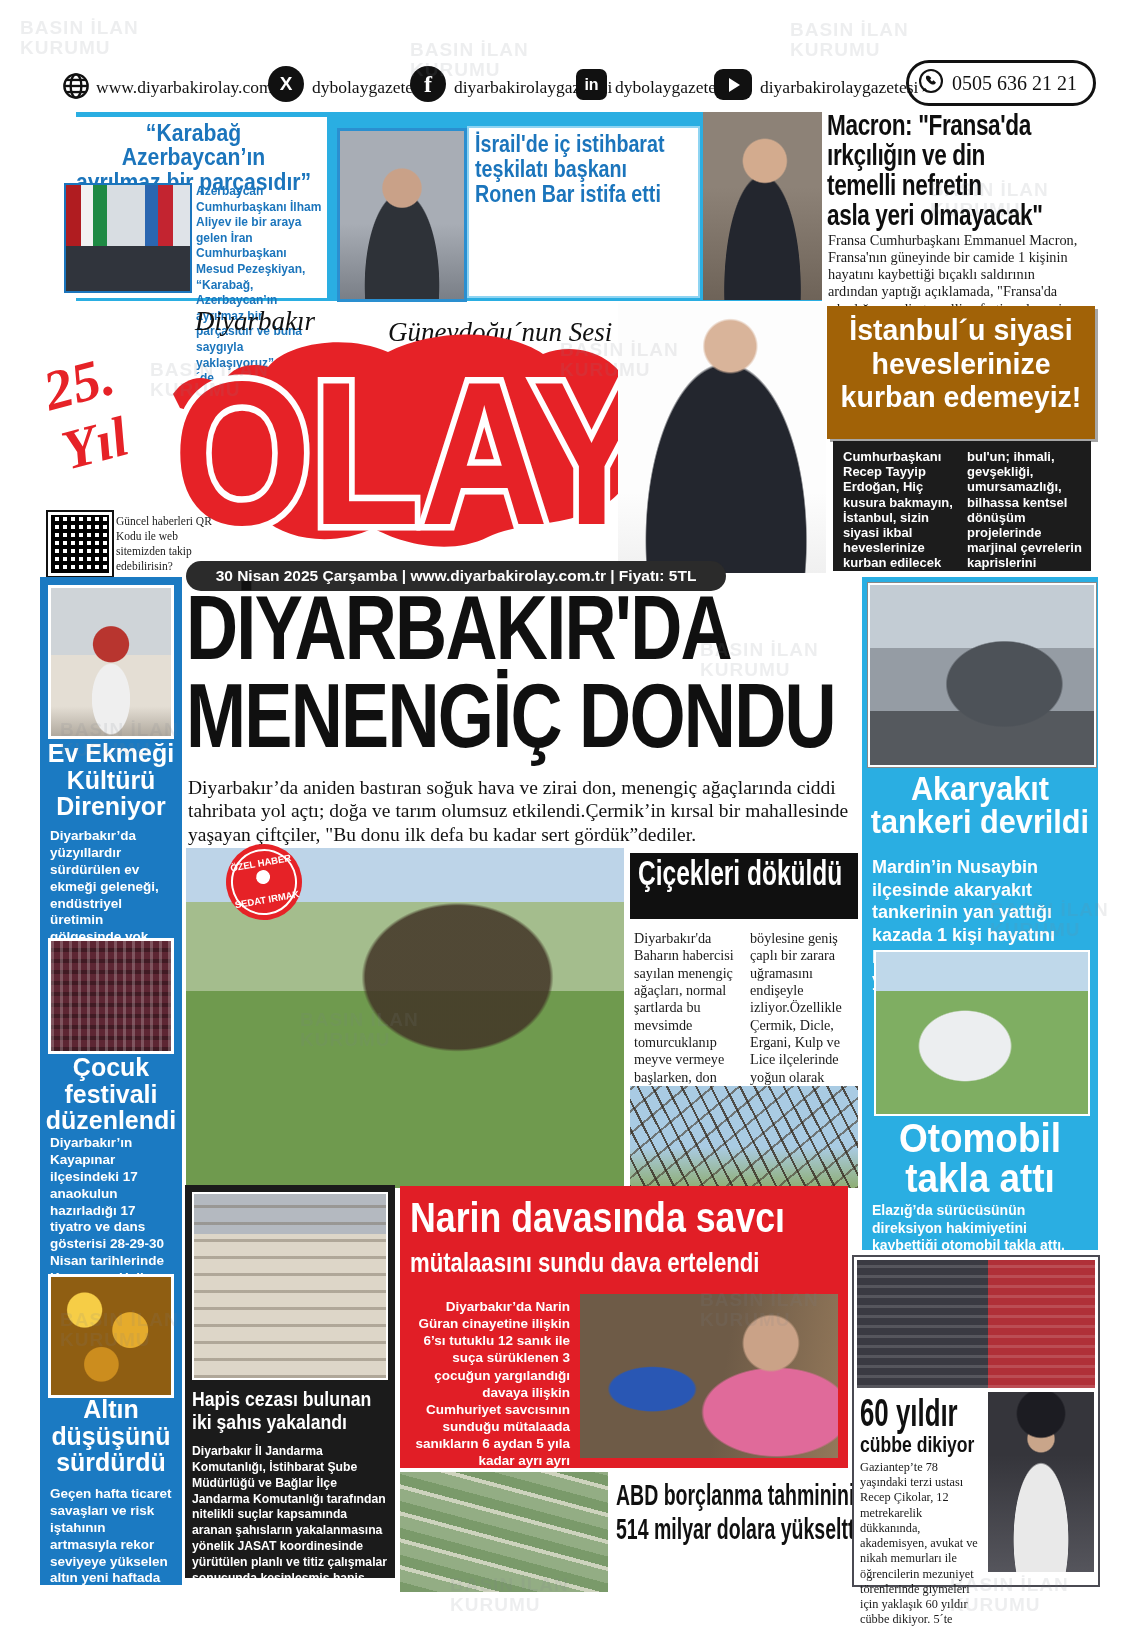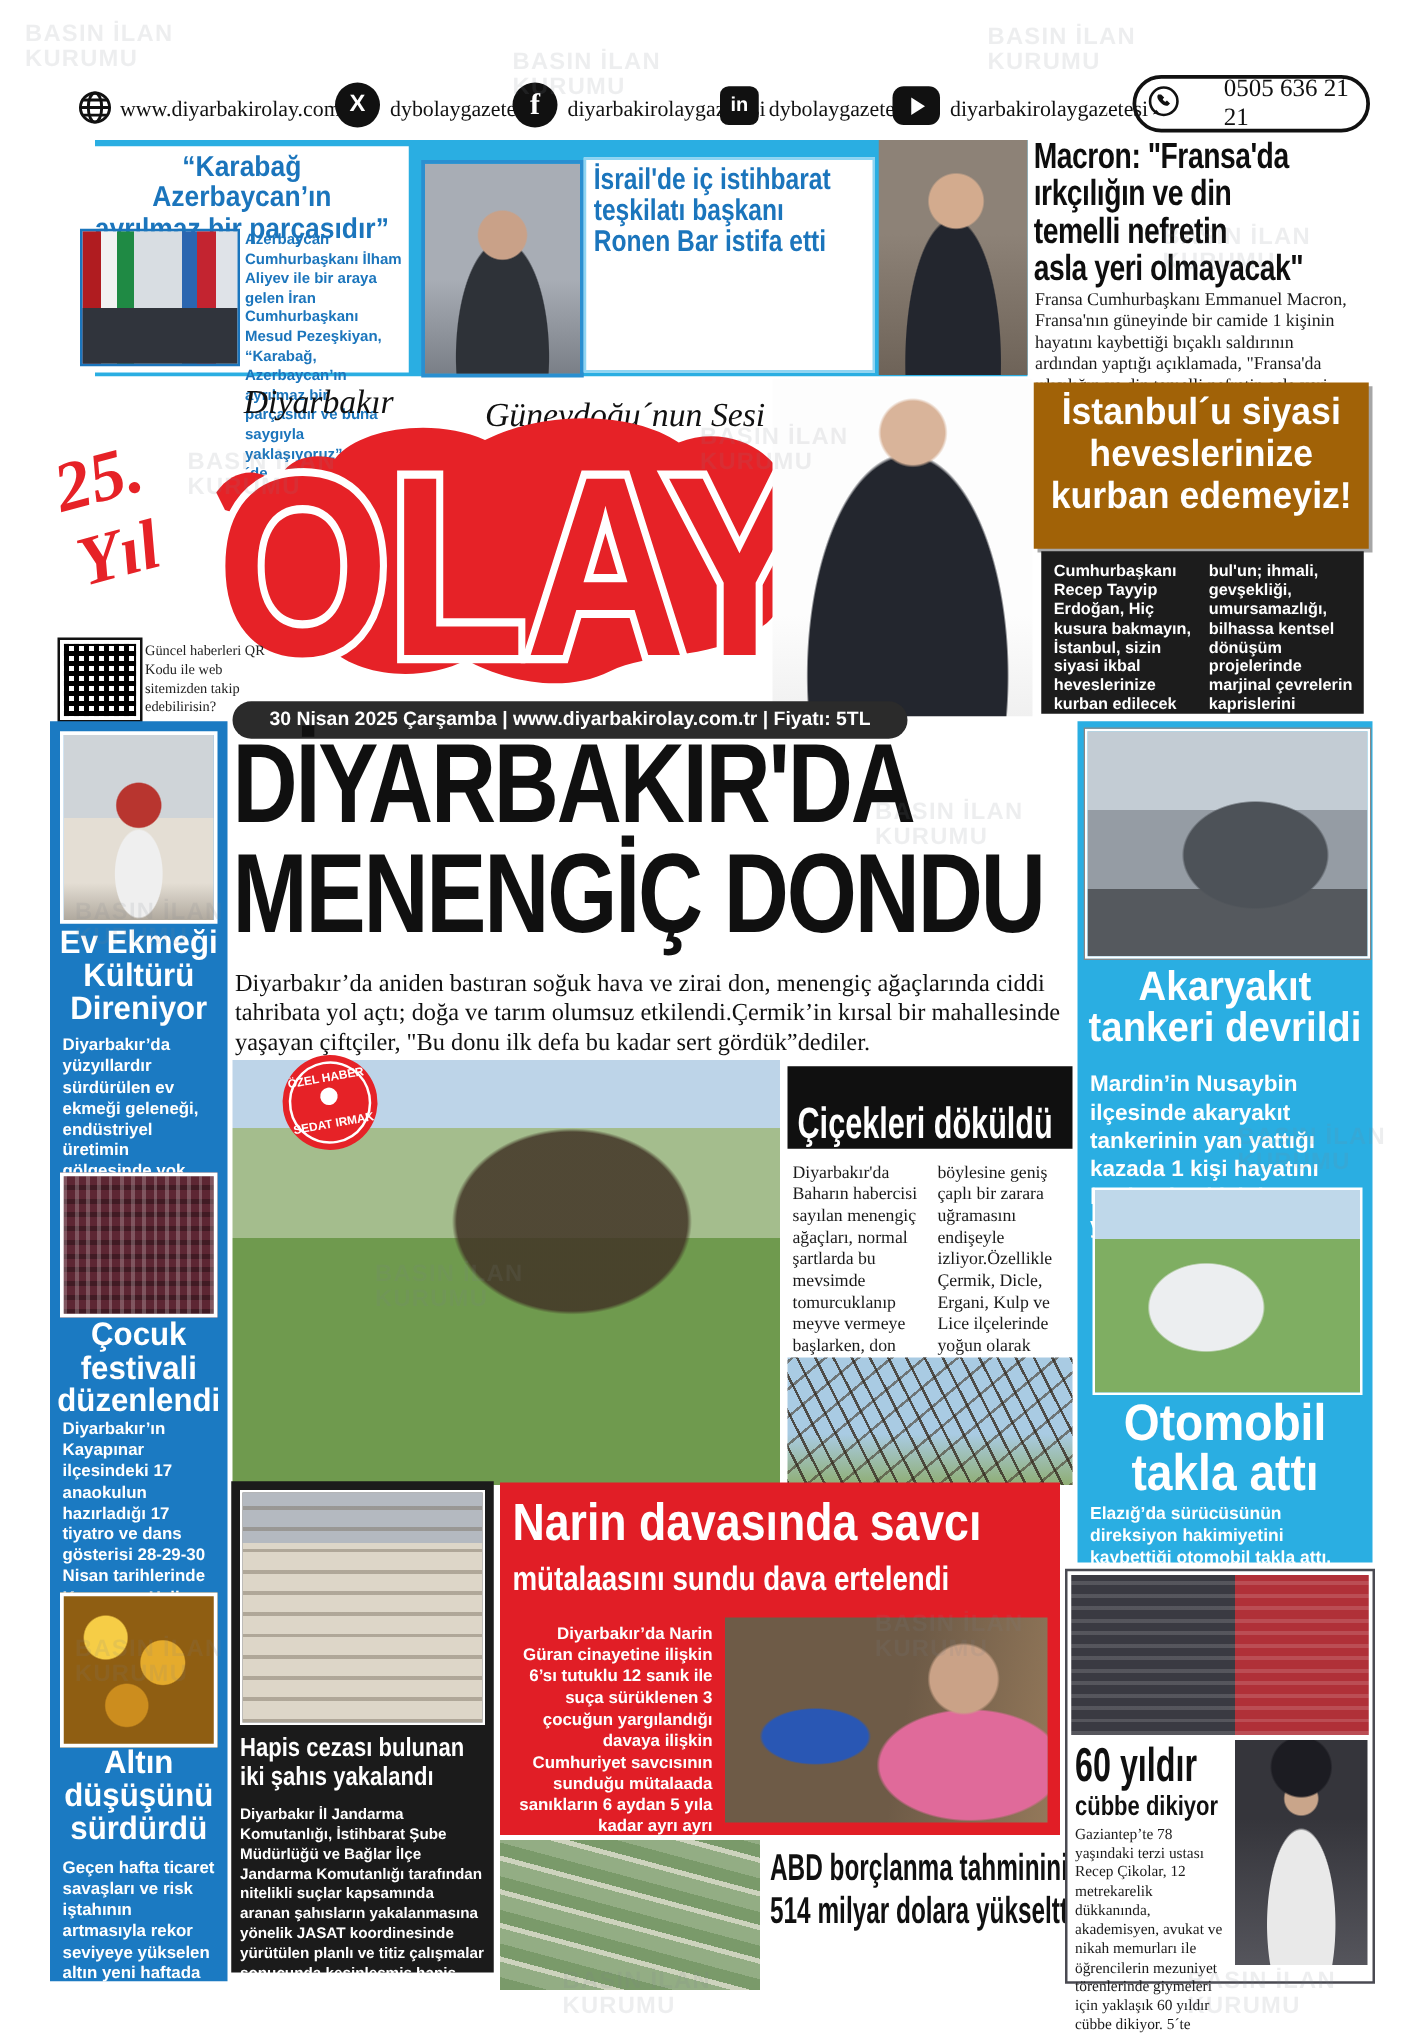--- a/index.html
+++ b/index.html
@@ -75,21 +75,21 @@
   <div class="abs serif" style="left:760px;top:77px;font-size:17.5px;color:#111;">diyarbakirolaygazetesi</div>
 
   <div class="abs" style="left:906px;top:60px;width:190px;height:46px;border:3px solid #111;border-radius:26px;display:flex;align-items:center;gap:7px;padding-left:8px;box-sizing:border-box;">
     <span>
       <svg width="28" height="28" viewBox="0 0 24 24">
           <circle cx="12" cy="12" r="9.4" fill="none" stroke="#111" stroke-width="1.8"></circle>
           <path d="M4.5 21l2.3-3.2 1.8 1.9z" fill="#111"></path>
           <path d="M8.2 7.4c-1.1 1.1-.7 3.2 1.6 5.5s4.4 2.7 5.5 1.6l1-1-2.1-2.1-1 .9c-.4.4-2.2-1.4-1.8-1.8l.9-1-2.1-2.1z" fill="#111"></path>
         </svg>
     </span>
-    <span class="serif" style="font-size:20px;color:#111;margin-left:27px;">0505 636 21 21</span>
+    <span class="serif" style="font-size:20px;color:#111;">0505 636 21 21</span>
   </div>
 
   <div class="abs" style="left:76px;top:112px;width:746px;height:189px;background:#2aaee2;"></div>
 
   <div class="abs" style="left:60px;top:117px;width:267px;height:181px;background:#fff;"></div>
   <div class="abs b pre ctr condc" style="left:64px;top:121px;width:259px;font-size:23px;line-height:1.06;color:#1b75bc;transform:scaleX(.92);">“Karabağ Azerbaycan’ın
 ayrılmaz bir parçasıdır”</div>
   <div class="abs ph ph-flags frB" style="left:64px;top:183px;width:124px;height:106px;"></div>
   <div class="abs b" style="left:196px;top:184px;width:126px;font-size:12px;line-height:1.3;color:#1b75bc;">Azerbaycan Cumhurbaşkanı İlham Aliyev ile bir araya gelen İran Cumhurbaşkanı Mesud Pezeşkiyan, “Karabağ, Azerbaycan’ın ayrılmaz bir parçasıdır ve buna saygıyla yaklaşıyoruz” dedi. 7´de</div>
 
@@ -163,21 +163,21 @@
 
   <div class="abs ph ph-field" style="left:186px;top:848px;width:438px;height:340px;"></div>
 
   <div class="abs" style="left:226px;top:844px;width:76px;height:76px;background:#e62227;border-radius:50%;transform:rotate(-10deg);z-index:5;">
     <div class="badge-ring"></div>
     <div class="abs b w ctr" style="left:0;top:13px;width:76px;font-size:9.5px;">ÖZEL HABER</div>
     <div class="abs" style="left:31px;top:26px;width:14px;height:14px;background:#fff;border-radius:50%;"></div>
     <div class="abs b w ctr" style="left:0;top:50px;width:76px;font-size:9.5px;">SEDAT IRMAK</div>
   </div>
 
-  <div class="abs" style="left:630px;top:853px;width:228px;height:66px;background:#101010;display:flex;align-items:flex-end;">
+  <div class="abs" style="left:630px;top:853px;width:228px;height:66px;background:#101010;display:flex;align-items:flex-start;">
     <span class="b w cond" style="font-size:35px;margin-left:8px;transform:scaleX(.70);transform-origin:left center;white-space:pre;">Çiçekleri döküldü</span>
   </div>
   <div class="abs serif" style="left:634px;top:930px;width:106px;font-size:14.2px;line-height:1.22;color:#1a1a1a;">Diyarbakır'da Baharın habercisi sayılan menengiç ağaçları, normal şartlarda bu mevsimde tomurcuklanıp meyve vermeye başlarken, don olayının etkisiyle çiçeklerini döktü, genç sürgünleri yandı. Bölge halkı, yıllardır doğayla iç içe yetişen bu ağaçların</div>
   <div class="abs serif" style="left:750px;top:930px;width:108px;font-size:14.2px;line-height:1.22;color:#1a1a1a;">böylesine geniş çaplı bir zarara uğramasını endişeyle izliyor.Özellikle Çermik, Dicle, Ergani, Kulp ve Lice ilçelerinde yoğun olarak bulunan ve halk arasında “menengiç” olarak bilinen yabani ağaçlar, bu doğa olayından ciddi şekilde zarar gördü. 4´te</div>
   <div class="abs ph ph-branches" style="left:630px;top:1086px;width:228px;height:102px;"></div>
 
   <div class="abs" style="left:862px;top:577px;width:236px;height:673px;background:#2aaee2;"></div>
   <div class="abs ph ph-truck" style="left:868px;top:583px;width:224px;height:180px;border:2px solid #fff;outline:1px solid #888;"></div>
   <div class="abs b w pre ctr condc" style="left:862px;top:772px;width:236px;font-size:33px;line-height:1.0;transform:scaleX(.93);">Akaryakıt
 tankeri devrildi</div>

